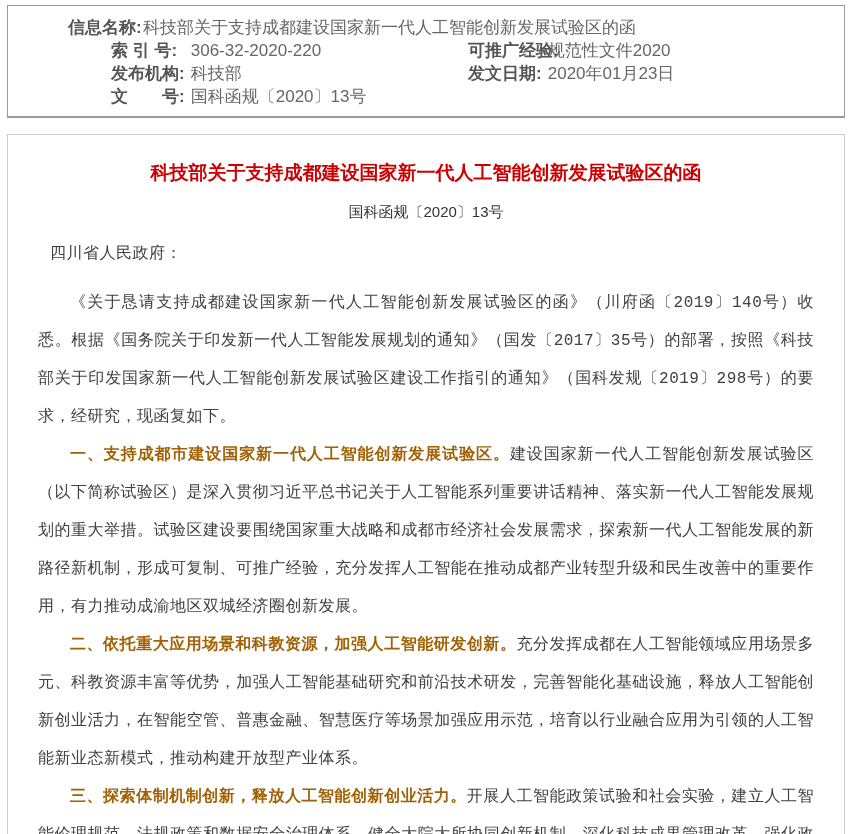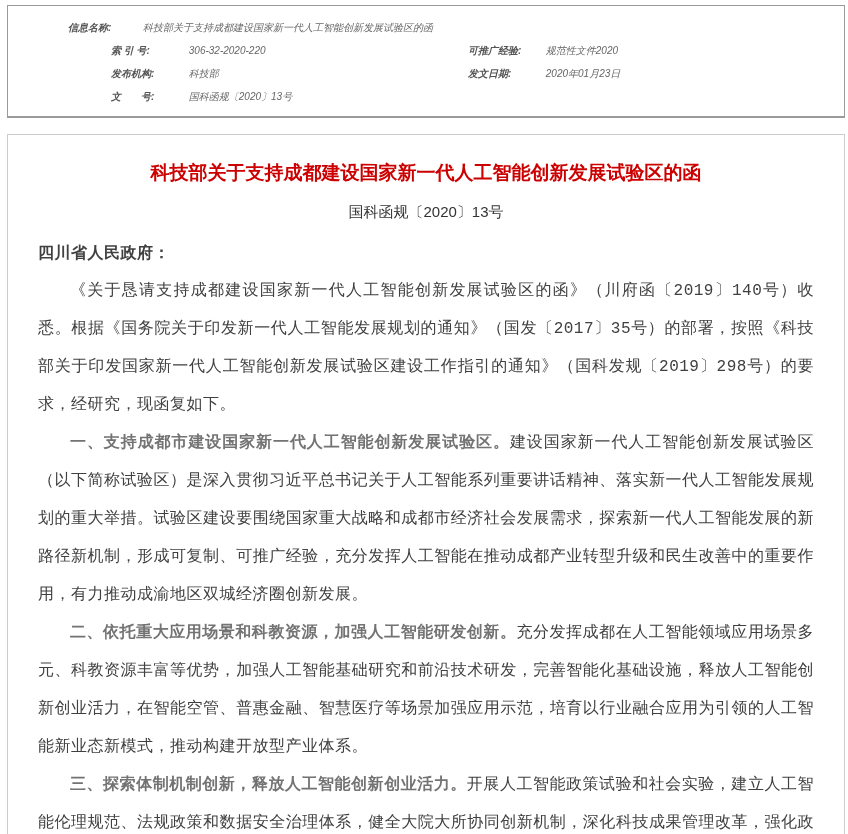--- a/index.html
+++ b/index.html
@@ -20,23 +20,22 @@
     margin: 5px 3px 0 7px;
     border: 1px solid #9a9a9a;
     border-bottom-width: 2px;
     background: #ffffff;
     padding: 10px 10px 8px 60px;
     box-sizing: border-box;
   }
   .meta-row {
     display: flex;
     line-height: 23px;
-    font-size: 10px;
+    font-size: 17px;
     white-space: nowrap;
-    font-style: italic;
   }
   .meta-cell-left  { width: 357px; flex: none; margin-left: 43px; }
   .meta-cell-right { flex: 1; }
   .meta-label {
     display: inline-block;
     width: 75px;
     font-weight: bold;
     color: #555555;
   }
   .meta-value { color: #666666; }
@@ -66,23 +65,23 @@
     line-height: 20px;
   }
   .doc-body {
     margin-top: 12px;
     font-size: 16px;
     line-height: 38px;
     color: #404040;
     text-align: justify;
     letter-spacing: 0.5px;
   }
-  .salutation { margin: 0; text-indent: 0; font-weight: bold; }
+  .salutation { margin: 12px; text-indent: 0; }
   .para       { margin: 0; text-indent: 2em; font-family: Liberation Mono, monospace; }
-  .para strong { font-weight: bold; color: #737373; }
+  .para strong { font-weight: bold; color: #a16207; }
 </style>
 </head>
 <body>
 
 <div class="meta-box">
   <div class="meta-row">
     <span class="meta-label">信息名称:</span>
     <span class="meta-value">科技部关于支持成都建设国家新一代人工智能创新发展试验区的函</span>
   </div>
   <div class="meta-row">

